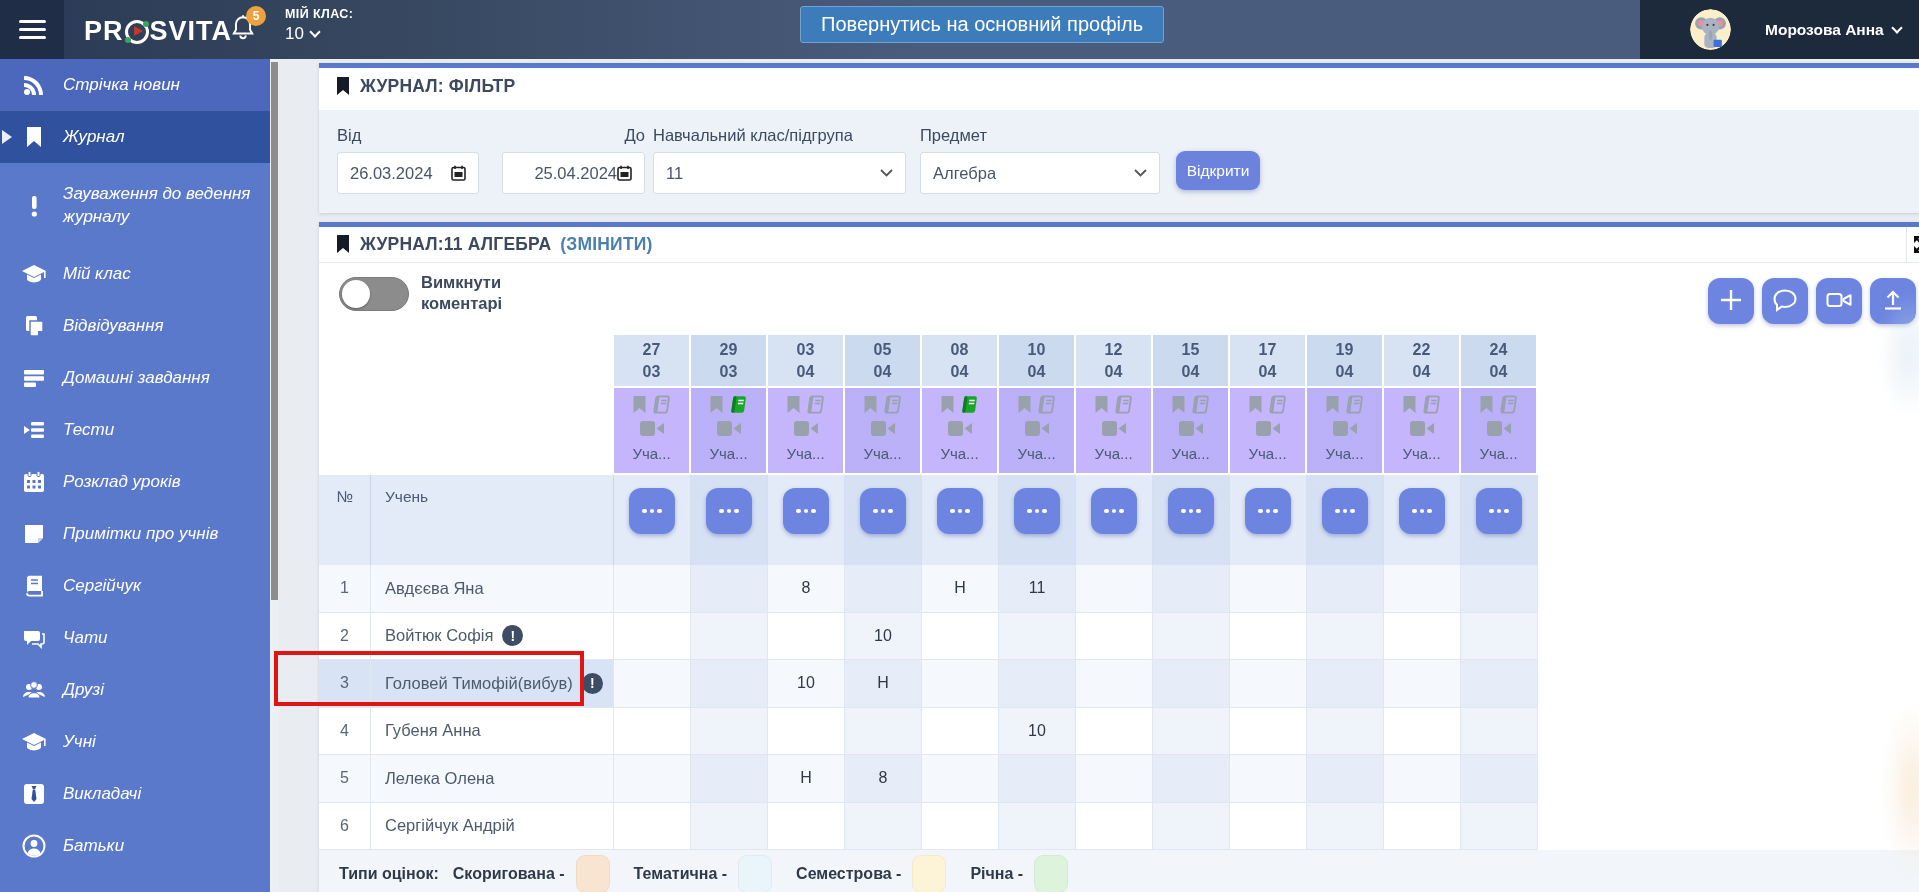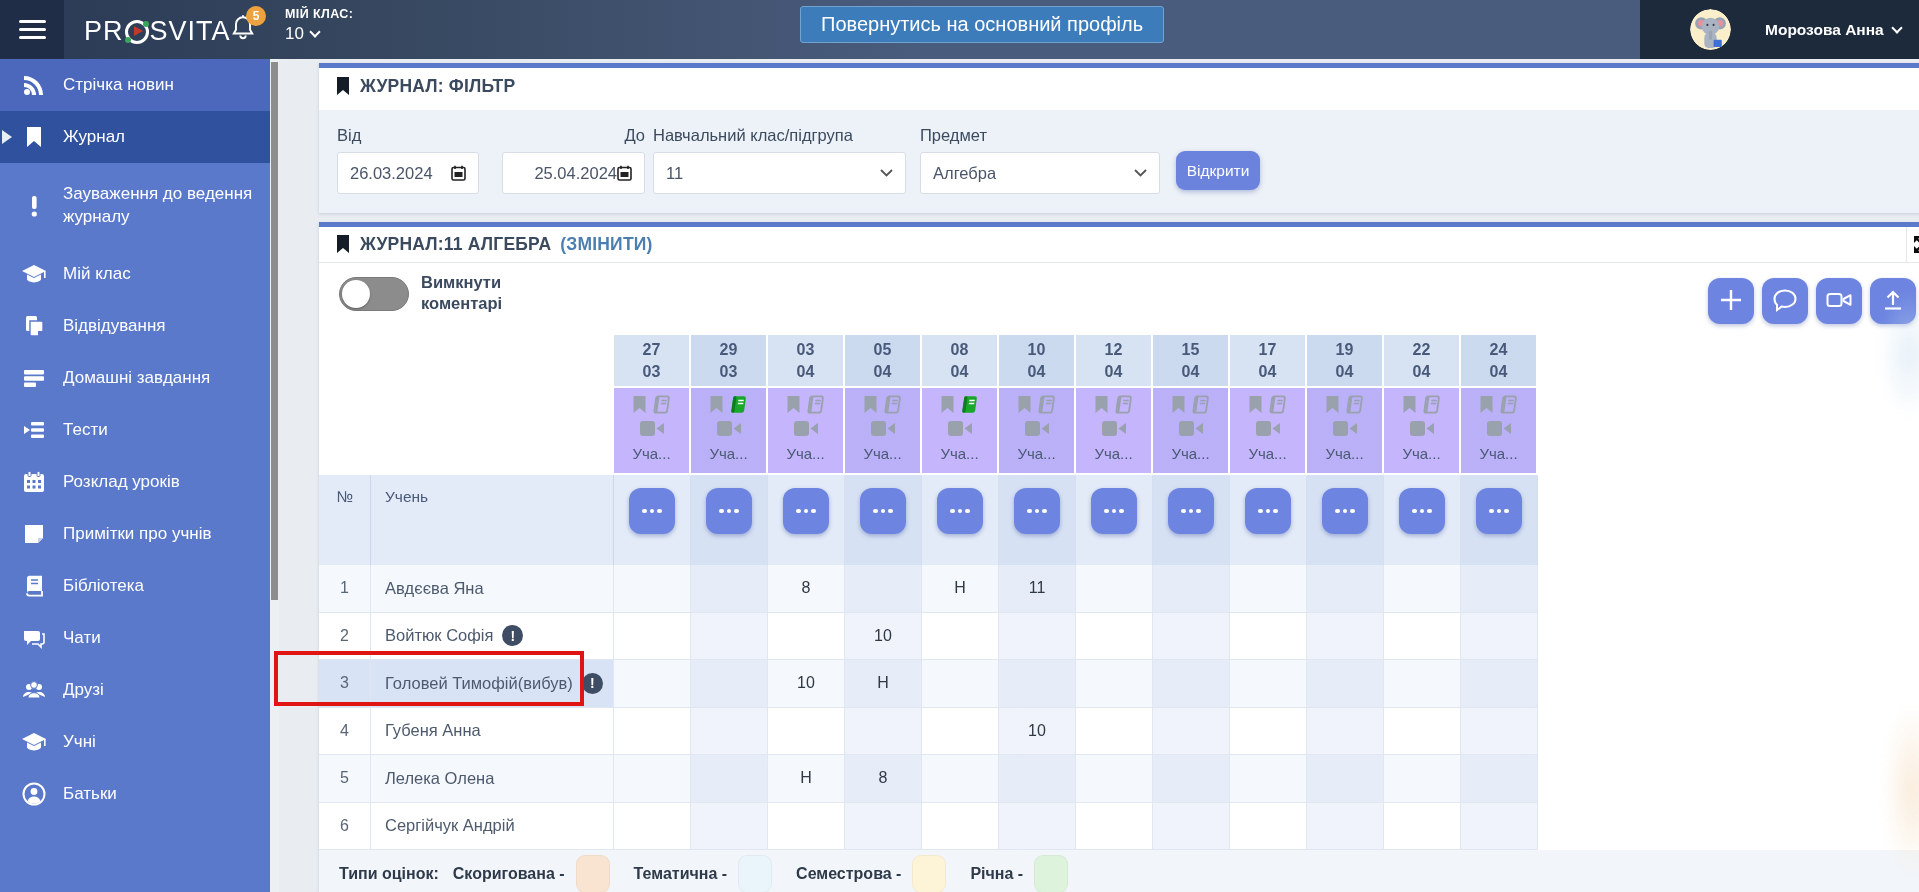--- a/index.html
+++ b/index.html
@@ -6,21 +6,21 @@
   html,body { width:1919px; height:892px; overflow:hidden; }
   body { font-family:"Liberation Sans","DejaVu Sans",sans-serif; background:#e9edf2; position:relative; }
 
   
   .topbar { position:absolute; left:0; top:0; width:1919px; height:59px; z-index:30;
     background:linear-gradient(90deg,#2a3a56 0%,#36475f 20%,#4a5c7d 48%,#4a5c7d 100%); }
   .hamburger { position:absolute; left:0; top:0; width:64px; height:59px; background:#1f2d47;
     display:flex; flex-direction:column; justify-content:center; align-items:center; gap:5px; cursor:pointer; }
   .hamburger i { display:block; width:27px; height:3px; background:#fff; border-radius:2px; }
   .logo { position:absolute; left:84px; top:0; height:63px; display:flex; align-items:center;
-    color:#fff; font-size:27px; font-weight:normal; letter-spacing:1px; }
+    color:#fff; font-size:27px; font-weight:bold; letter-spacing:1px; }
   .logo .ring { position:relative; width:24px; height:24px; border:3.5px solid #fff; border-radius:50%;
     margin:0 1px; display:inline-block; }
   .logo .ring .play { position:absolute; left:6px; top:3.5px; width:0; height:0;
     border-left:9px solid #c0392b; border-top:5.5px solid transparent; border-bottom:5.5px solid transparent; }
   .logo .ring .dot1,.logo .ring .dot2 { position:absolute; width:6px; height:6px; border-radius:50%; background:#37a65a; }
   .logo .ring .dot1 { right:-3px; top:-2px; } .logo .ring .dot2 { left:-3px; bottom:-2px; }
   .bell-wrap { position:absolute; left:230px; top:13px; width:40px; height:36px; cursor:pointer; }
   .badge { position:absolute; left:16px; top:-7px; min-width:20px; height:20px; border-radius:50%;
     background:#eea23d; color:#fff; font-size:12px; font-weight:bold; text-align:center; line-height:20px; }
   .class-block { position:absolute; left:285px; top:7px; color:#fff; cursor:pointer; }
@@ -32,21 +32,21 @@
     background:#3d7cbb; border:1px solid #71a3ce; border-radius:3px; color:#fff; font-size:20px;
     font-family:inherit; cursor:pointer; }
   .userblock { position:absolute; right:0; top:0; width:279px; height:59px; background:#1d2a3c;
     display:flex; align-items:center; cursor:pointer;gap:19px; }
   .avatar { width:41px; height:41px; border-radius:50%; margin-left:50px; overflow:hidden; flex:none; }
   .username { color:#fff; font-size:15.5px; font-weight:bold; margin-left:15px; display:flex; align-items:center; gap:9px; }
 
   
   .sidebar { position:absolute; left:0; top:59px; width:270px; height:833px; background:#5b79ca; z-index:10; overflow:hidden; }
   .side-item { position:relative; height:52px; display:flex; align-items:center; padding-left:21px;
-    color:#fff; font-size:17px; cursor:pointer; }
+    color:#fff; font-size:17px; cursor:pointer;font-style:italic; }
   .side-item.tall { height:85px; }
   .side-item.hovered { background:#4b68bc; }
   .side-item.active { background:#30519e; }
   .side-item .marker { position:absolute; left:2px; top:50%; transform:translateY(-50%); width:0; height:0;
     border-left:10px solid #e8edf8; border-top:7px solid transparent; border-bottom:7px solid transparent; }
   .side-item .sicon { width:26px; height:26px; margin-right:16px; flex:none; display:flex; align-items:center; justify-content:center; }
   .side-item .sicon svg { width:24px; height:24px; }
   .side-item .slabel { line-height:1.35; max-width:190px; }
 
   
@@ -304,21 +304,21 @@
       <span class="slabel">Примітки про учнів</span>
     </div>
     <div class="side-item">
       <span class="sicon">
         <svg viewBox="0 0 24 24">
           <path d="M5 4c0-1.3 1-2.3 2.3-2.3H20V17H7.3A2.3 2.3 0 0 0 5 19.3z" fill="#fff"></path>
           <path d="M5 19.3A2.3 2.3 0 0 0 7.3 21.6H20V17" fill="none" stroke="#fff" stroke-width="1.8"></path>
           <path d="M9 6h7M9 9.5h7" stroke="#5b79ca" stroke-width="1.5"></path>
         </svg>
       </span>
-      <span class="slabel">Бібліотека</span>
+      <span class="slabel">Сергійчук</span>
     </div>
     <div class="side-item">
       <span class="sicon">
         <svg viewBox="0 0 24 24">
           <path d="M2 5h14a2 2 0 0 1 2 2v6a2 2 0 0 1-2 2H9l-4 4v-4H4a2 2 0 0 1-2-2z" fill="#fff"></path>
           <path d="M20 8h2v8a2 2 0 0 1-2 2h-1v3l-3-3h-6" fill="none" stroke="#fff" stroke-width="1.6"></path>
         </svg>
       </span>
       <span class="slabel">Чати</span>
     </div>
@@ -336,20 +336,30 @@
     </div>
     <div class="side-item">
       <span class="sicon">
         <svg viewBox="0 0 24 24">
           <path d="M12 3L0 9l12 6 12-6z" fill="#fff"></path>
           <path d="M5 12.5V17c0 1.8 3.1 3.4 7 3.4s7-1.6 7-3.4v-4.5l-7 3.5z" fill="#fff"></path>
           <rect x="22" y="9" width="1.6" height="7" fill="#fff"></rect>
         </svg>
       </span>
       <span class="slabel">Учні</span>
+    </div>
+    <div class="side-item">
+      <span class="sicon">
+        <svg viewBox="0 0 24 24">
+          <rect x="2" y="2" width="20" height="20" rx="3" fill="#fff"></rect>
+          <path d="M9.5 4h5l-1.4 3h-2.2z" fill="#31529e"></path>
+          <path d="M10.8 7.5h2.4l1.3 9.5-2.5 3-2.5-3z" fill="#31529e"></path>
+        </svg>
+      </span>
+      <span class="slabel">Викладачі</span>
     </div>
     <div class="side-item">
       <span class="sicon">
         <svg viewBox="0 0 24 24">
           <circle cx="12" cy="12" r="10.5" fill="none" stroke="#fff" stroke-width="2"></circle>
           <circle cx="12" cy="9.5" r="3.4" fill="#fff"></circle>
           <path d="M5.5 19.2c.8-3.2 3.4-4.8 6.5-4.8s5.7 1.6 6.5 4.8a10.5 10.5 0 0 1-13 0z" fill="#fff"></path>
         </svg>
       </span>
       <span class="slabel">Батьки</span>

